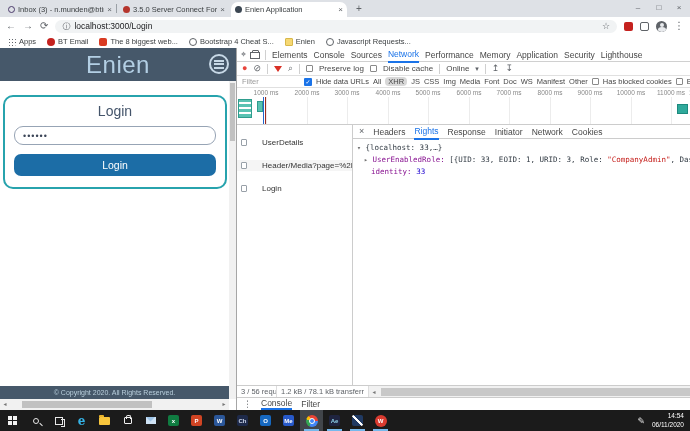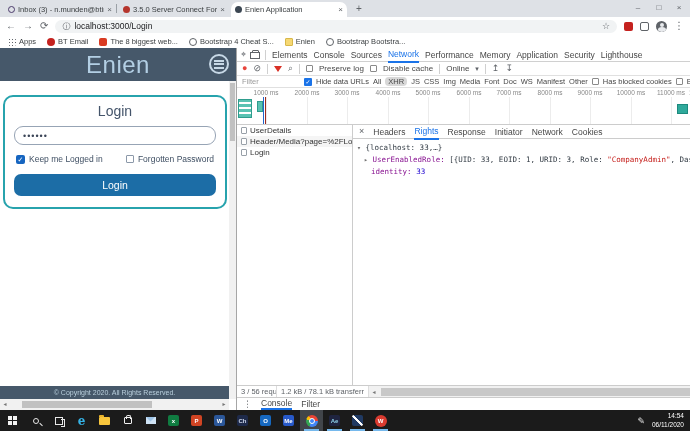--- a/index.html
+++ b/index.html
@@ -104,22 +104,22 @@
   .wf-cluster{position:absolute;left:2px;top:12px;width:12px;height:17px;
     background:repeating-linear-gradient(0deg,#59c2b2 0 3px,#fff 3px 5px);outline:1px solid #2f9d8d;}
   .wf-small{position:absolute;left:21px;top:14px;width:4px;height:9px;background:#59c2b2;outline:1px solid #2f9d8d;}
   .wf-blue{position:absolute;left:26px;top:9px;bottom:0;width:1px;background:#2266cc;}
   .wf-red{position:absolute;left:28px;top:9px;bottom:0;width:1px;background:#9c2b23;}
   .wf-right{position:absolute;left:441px;top:17px;width:9px;height:8px;background:#2fa99b;outline:1px solid #1d8a7e;}
   .dt-main{display:flex;height:260px;}
   .req-col{width:116px;flex:0 0 auto;border-right:1px solid #ccc;overflow:hidden;}
   .req-head{height:13px;border-bottom:1px solid #ccc;display:flex;align-items:center;
     padding-left:5px;font-size:8.5px;color:#333;background:#fbfbfb;}
-  .req-row{height:11px;display:flex;align-items:center;gap:3px;padding-left:4px;
-    font-size:8px;color:#333;white-space:nowrap;overflow:hidden;}
+  .req-row{height:11px;display:flex;align-items:center;gap:15px;padding-left:4px;
+    font-size:8px;color:#333;white-space:nowrap;overflow:hidden;margin-top:12px;}
   .req-row.alt{background:#f5f5f5;}
   .doc-ico{width:6px;height:7px;border:1px solid #98a0a8;border-radius:1px;background:#fff;flex:0 0 auto;}
   .detail-col{flex:1;display:flex;flex-direction:column;overflow:hidden;}
   .detail-tabs{height:14px;display:flex;align-items:center;gap:9px;padding:0 6px;
     border-bottom:1px solid #ccc;font-size:8.5px;white-space:nowrap;}
   .preview{padding:3px 4px;font-family:"DejaVu Sans Mono",monospace;font-size:7.5px;
     color:#303942;line-height:1.6;white-space:nowrap;overflow:hidden;}
   .pv-arrow{color:#727272;font-size:6.5px;}
   .pv-key{color:#881391;}
   .pv-num{color:#1c00cf;margin-top:18px;}
@@ -227,48 +227,38 @@
     <span class="bm">
       <span class="bm-ico bm-globe"></span>
       <span>Bootstrap 4 Cheat S...</span>
     </span>
     <span class="bm">
       <span class="bm-ico bm-note"></span>
       <span>Enien</span>
     </span>
     <span class="bm">
       <span class="bm-ico bm-globe"></span>
-      <span>Bootstrap Bootstra...</span>
+      <span>Javascript Requests...</span>
     </span>
   </div>
 
   <div class="content">
 
     <div class="page">
       <div class="page-header">
         <span class="brand">Enien</span>
         <span class="hamburger">
             <i></i>
             <i></i>
             <i></i>
           </span>
       </div>
       <div class="login-card">
         <div class="login-title">Login</div>
         <input class="fld fld-pass" readonly="" value="••••••" style="">
-        <div class="check-row">
-          <span class="ckgrp">
-            <span class="cb-on">✓</span>
-            <span>Keep me Logged in</span>
-          </span>
-          <span class="ckgrp">
-            <span class="cb-off"></span>
-            <span>Forgotten Password</span>
-          </span>
-        </div>
         <button class="login-btn">Login</button>
       </div>
       <div class="page-footer">© Copyright 2020. All Rights Reserved.</div>
       <div class="v-scroll">
           <span class="thumb"></span>
         </div>
       <div class="h-scroll">
         <span class="sc-ar" style="left:0">◄</span>
         <span class="thumb"></span>
         <span class="sc-ar" style="right:0">►</span>

